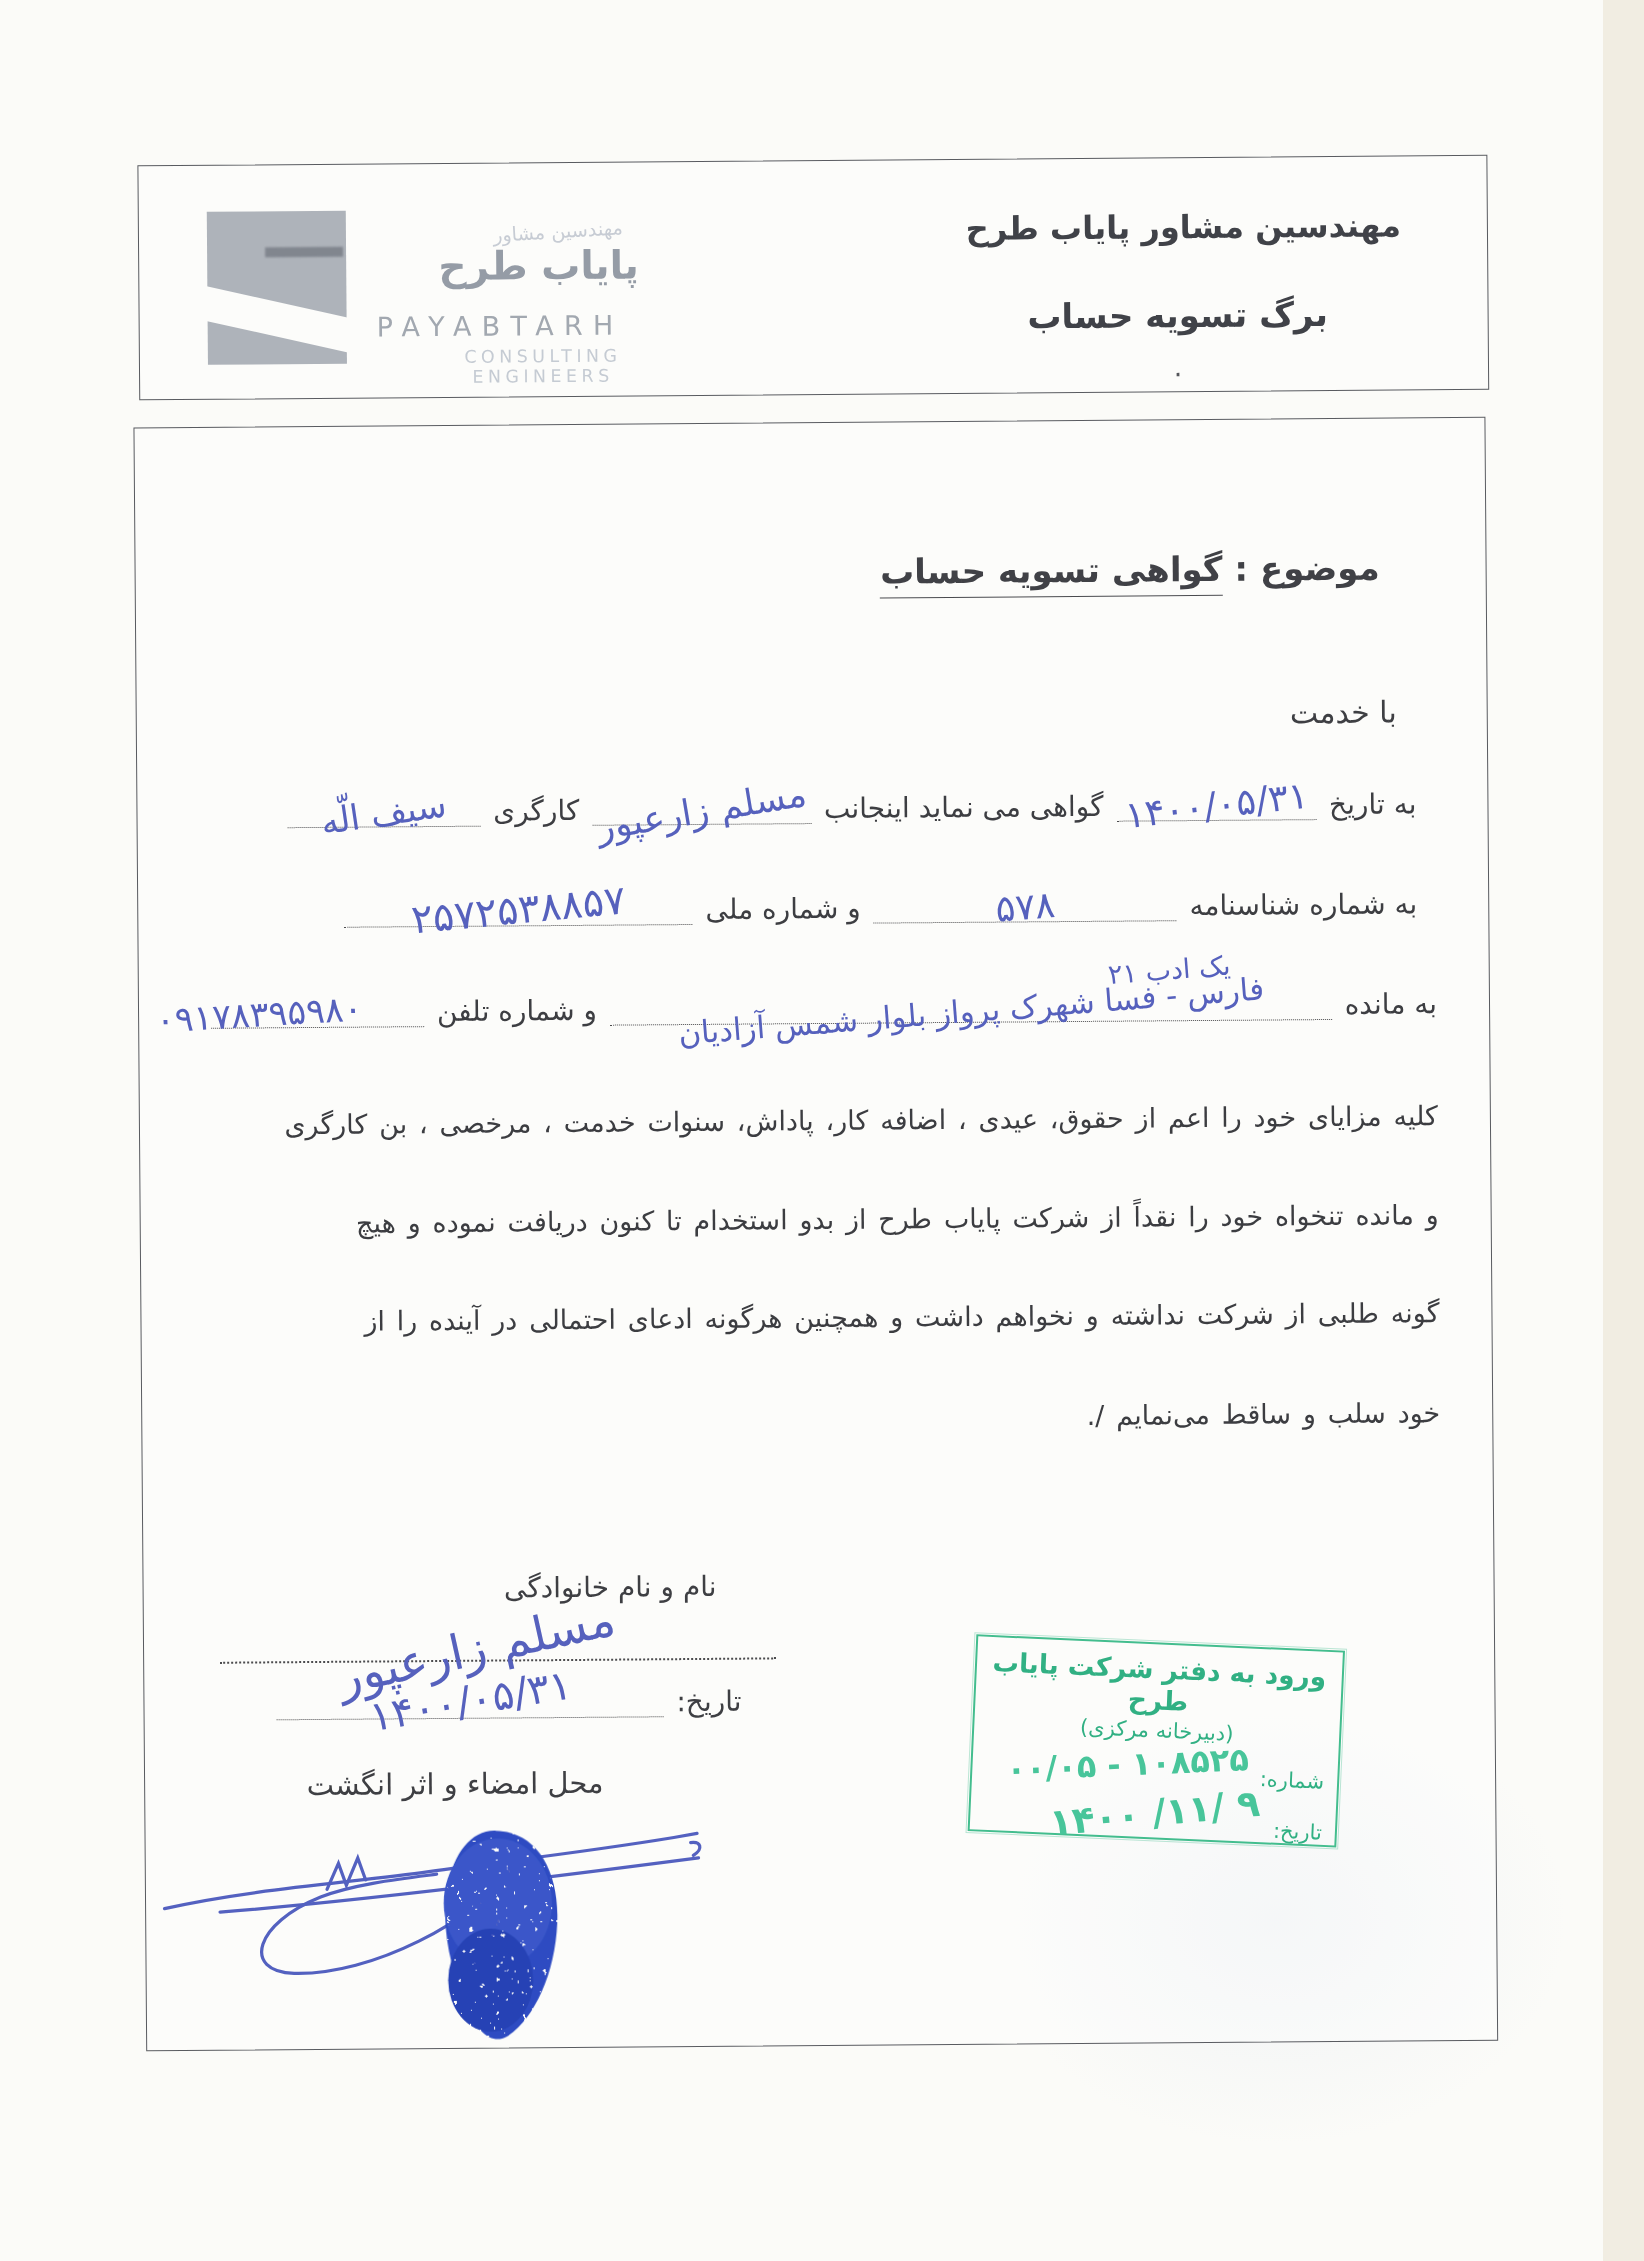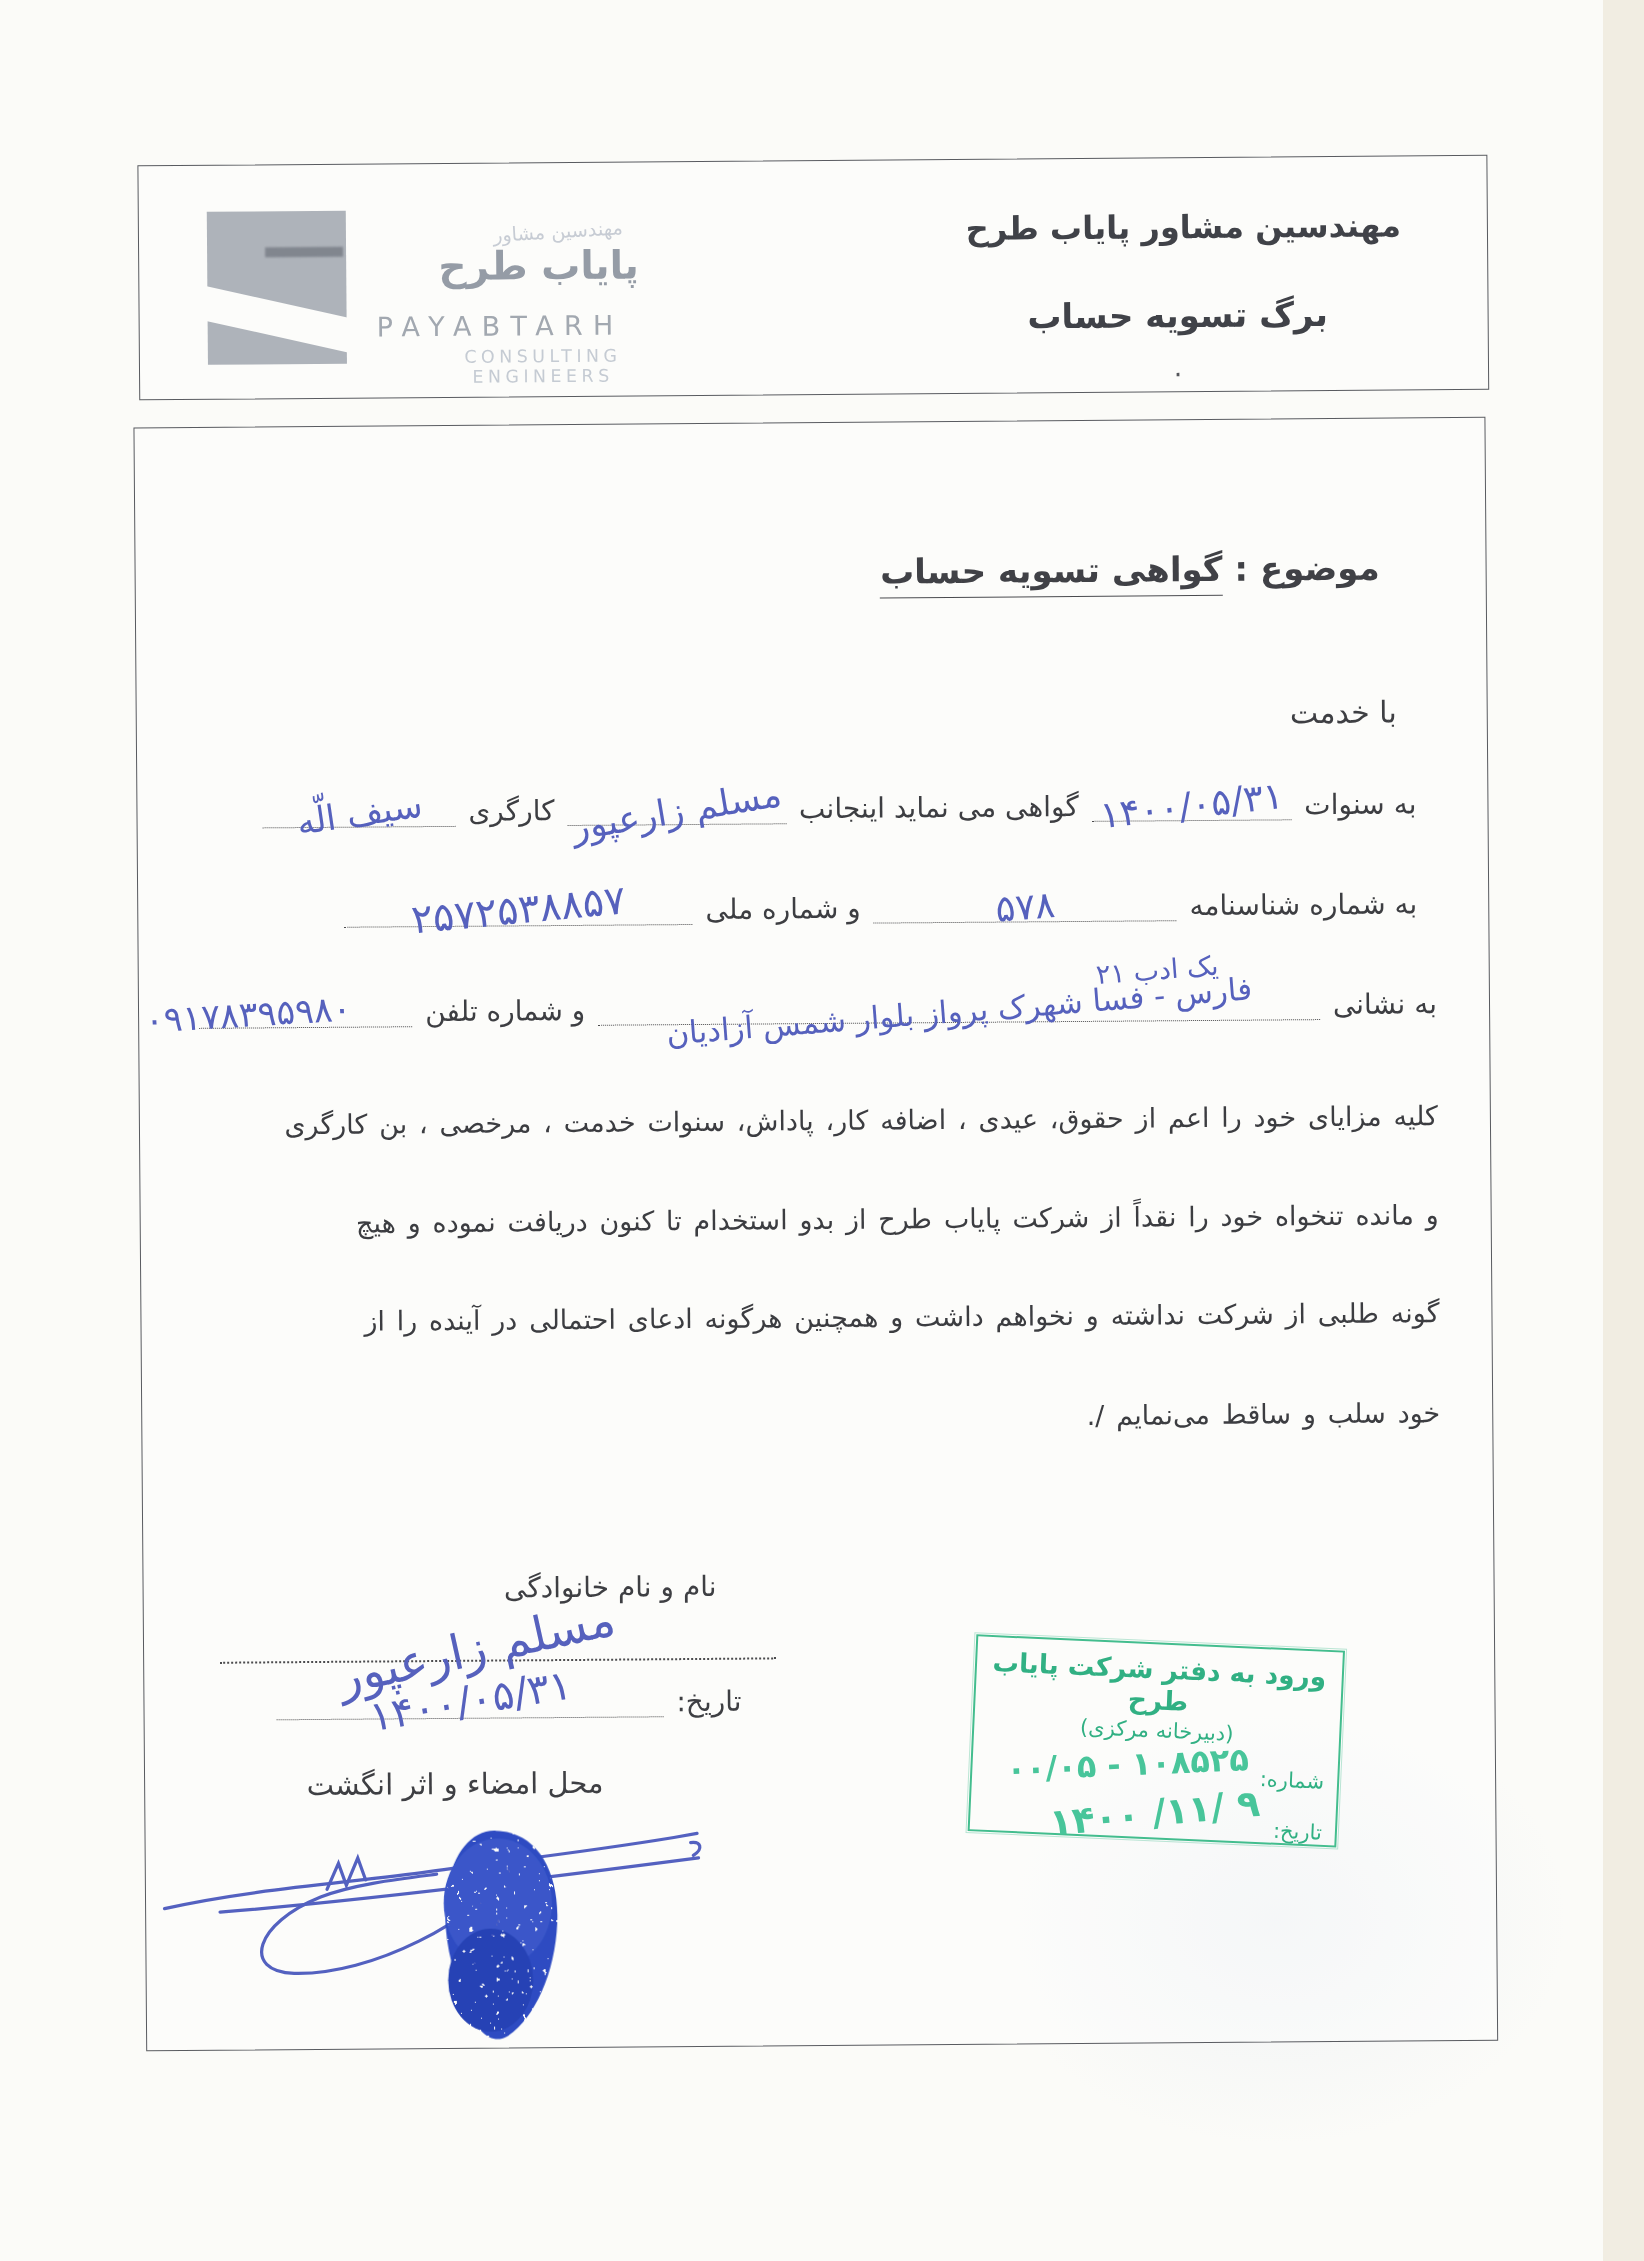--- a/index.html
+++ b/index.html
@@ -106,21 +106,21 @@
     <div id="main-box" class="box">
 
       <div class="subject rtl">
         <span>موضوع :</span>
         <span class="underl">گواهی تسویه حساب</span>
       </div>
 
       <div class="salutation rtl">با خدمت</div>
 
       <div class="fline rtl" style="top:369px;right:71px;">
-        <span>به سنوات</span>
+        <span>به تاریخ</span>
         <span class="fill" style="width:200px;">
           <span class="hand num" style="font-size:37px;transform:translateX(-50%) rotate(-6deg);">۱۴۰۰/۰۵/۳۱</span>
         </span>
         <span>گواهی می نماید اینجانب</span>
         <span class="fill" style="width:219px;">
           <span class="hand" style="font-size:36px;transform:translateX(-50%) rotate(-9deg);">مسلم زارعپور</span>
         </span>
         <span>کارگری</span>
         <span class="fill" style="width:193px;">
           <span class="hand" style="font-size:35px;transform:translateX(-50%) rotate(-8deg);">سیف الّه</span>
@@ -132,21 +132,21 @@
         <span class="fill" style="width:303px;">
           <span class="hand num" style="font-size:37px;transform:translateX(-50%) rotate(-4deg);">۵۷۸</span>
         </span>
         <span>و شماره ملی</span>
         <span class="fill" style="width:348px;">
           <span class="hand num" style="font-size:40px;transform:translateX(-50%) rotate(-5deg);">۲۵۷۲۵۳۸۸۵۷</span>
         </span>
       </div>
 
       <div class="fline rtl" style="top:569px;right:52px;">
-        <span>به نشانی</span>
+        <span>به مانده</span>
         <span class="fill" style="width:722px;">
           <span class="hand" style="font-size:31px;transform:translateX(-50%) rotate(-4deg);">فارس - فسا شهرک پرواز بلوار شمس آزادیان</span>
           <span class="note">یک ادب ۲۱</span>
         </span>
         <span>و شماره تلفن</span>
         <span class="fill" style="width:213px;">
           <span class="hand num" style="font-size:35px;transform:translateX(-78%) rotate(-3deg);">۰۹۱۷۸۳۹۵۹۸۰</span>
         </span>
       </div>
 

